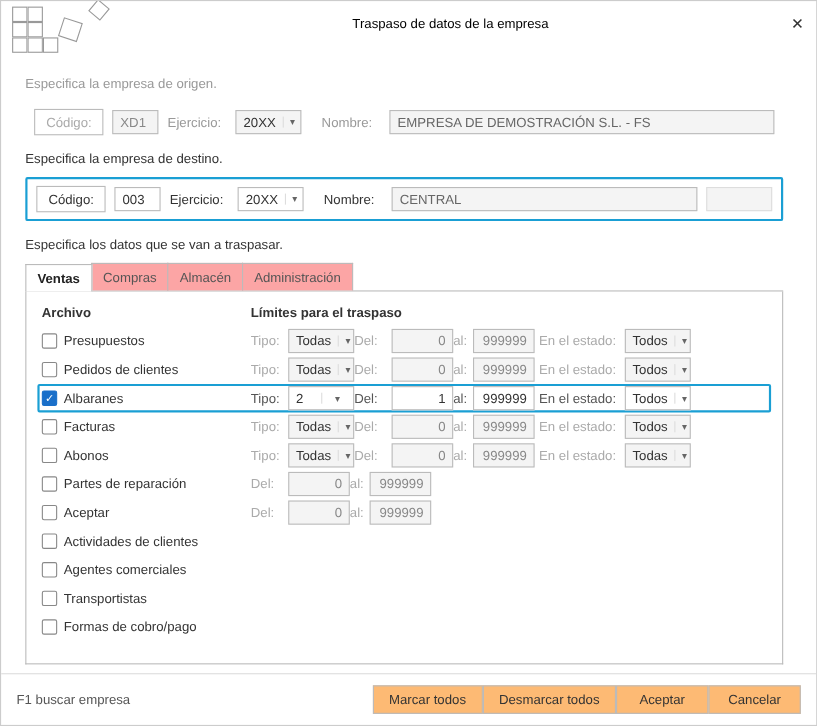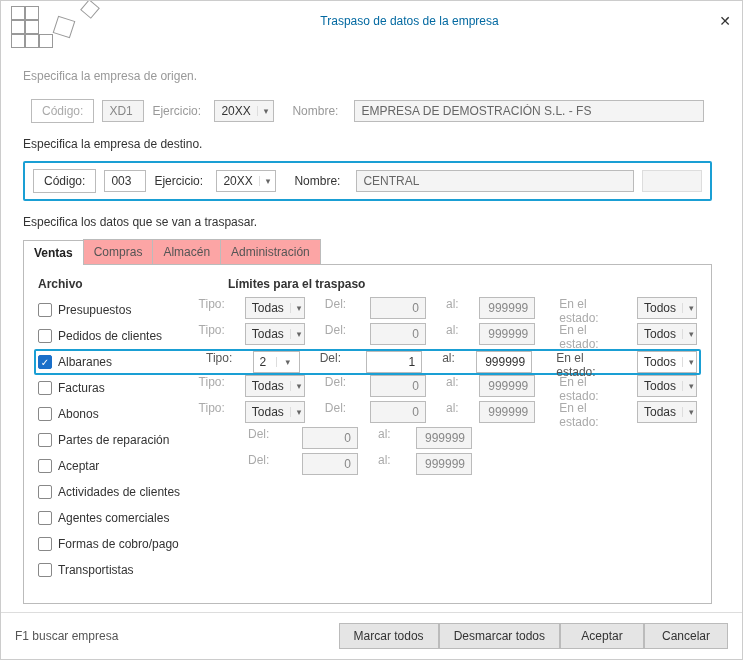--- a/index.html
+++ b/index.html
@@ -1,20 +1,20 @@
 <!DOCTYPE html>
 <html><head>
 <meta charset="utf-8">
 <style>
 *{box-sizing:border-box;margin:0;padding:0;font-family:"Segoe UI",Tahoma,sans-serif;font-size:12px;color:#333}
 body{background:#fff;width:743px;height:660px;position:relative;border:1px solid #ccc}
 .titlebar{display:flex;align-items:center;height:40px;padding:0 10px}
 .logo{width:90px;height:50px;position:relative;margin-top:8px}
 .sq{position:absolute;border:1px solid #999;background:#fff}
-.title{flex:1;text-align:center;color:#0369a1}
+.title{flex:1;text-align:center;color:#000000}
 .close{width:14px;height:14px;display:flex;align-items:center;justify-content:center;cursor:pointer;font-size:14px}
 .content{padding:20px 30px 0 22px}
 .section-label{color:#999;margin:8px 0 10px 0}
 .section-label.dark{color:#333}
 .row{display:flex;align-items:center;gap:8px;padding:6px 8px}
 .hl{border:2px solid #1a9fd4;border-radius:2px}
 .lblbtn{border:1px solid #bbb;padding:4px 10px;background:#fff;min-width:60px;text-align:center}
 .lblbtn.dis{color:#aaa}
 .lbltxt{color:#999;min-width:54px}
 .lbltxt.dark{color:#333}
@@ -24,33 +24,33 @@
 .sel{display:flex;align-items:center;border:1px solid #bbb;height:22px;background:#fff}
 .sel.dis{background:#f4f4f4;color:#999}
 .sel span{padding:0 6px;flex:1}
 .sel .car{width:14px;text-align:center;border-left:1px solid #ddd;font-size:9px;color:#666}
 .tabs{display:flex;border-bottom:1px solid #bbb;margin-top:6px}
 .tab{padding:5px 10px;border:1px solid #bbb;border-bottom:none;background:#fca5a5;margin-right:-1px;color:#555;cursor:pointer}
 .tab.active{background:#fff;position:relative;top:1px;font-weight:600;color:#222}
 .tabbody{border:1px solid #bbb;border-top:none;padding:12px 14px 20px 14px}
 .hdr{display:flex;font-weight:600;margin-bottom:6px;color:#222}
 .hdr .c1{width:190px}
-.gridrow{display:flex;height:26px;gap:20px}
+.gridrow{display:flex;align-items:center;height:26px;gap:0}
 .gridrow.hl2{border:2px solid #1a9fd4;border-radius:2px;padding:0 2px;margin:0 -4px}
 .chkwrap{display:flex;align-items:center;gap:6px;width:190px}
 .chk{width:14px;height:14px;border:1px solid #888;border-radius:2px;display:flex;align-items:center;justify-content:center;font-size:10px;color:#fff;cursor:pointer}
 .chk.on{background:#1a6fc9;border-color:#1a6fc9}
 .l2{width:34px;color:#555}
 .l2.dis{color:#aaa}
 .tipo{width:60px}
 .num{width:56px;text-align:right}
 .estado{width:60px}
 .footer{position:absolute;bottom:0;left:0;right:0;display:flex;align-items:center;padding:10px 14px;border-top:1px solid #ddd;gap:0}
 .footer .hint{flex:1;color:#555}
-.btn{border:1px solid #bbb;background:#e5e5e5;padding:5px 14px;cursor:pointer;min-width:84px;text-align:center}
+.btn{border:1px solid #bbb;background:#fdba74;padding:5px 14px;cursor:pointer;min-width:84px;text-align:center}
 </style>
 </head>
 <body>
 
 <div class="titlebar">
   <div class="logo">
     <div class="sq" style="left:0;top:6px;width:14px;height:14px"></div>
     <div class="sq" style="left:14px;top:6px;width:14px;height:14px"></div>
     <div class="sq" style="left:0;top:20px;width:14px;height:14px"></div>
     <div class="sq" style="left:14px;top:20px;width:14px;height:14px"></div>
@@ -235,27 +235,27 @@
         </div>
         <div class="gridrow">
           <div class="chkwrap">
             <div class="chk"></div>
             <span>Agentes comerciales</span>
           </div>
         </div>
         <div class="gridrow">
           <div class="chkwrap">
             <div class="chk"></div>
+            <span>Transportistas</span>
+          </div>
+        </div>
+        <div class="gridrow">
+          <div class="chkwrap">
+            <div class="chk"></div>
             <span>Formas de cobro/pago</span>
-          </div>
-        </div>
-        <div class="gridrow">
-          <div class="chkwrap">
-            <div class="chk"></div>
-            <span>Transportistas</span>
           </div>
         </div>
       </div>
   </div>
 </div>
 
 <div class="footer">
   <div class="hint">F1 buscar empresa</div>
   <div class="btn">Marcar todos</div>
   <div class="btn">Desmarcar todos</div>

